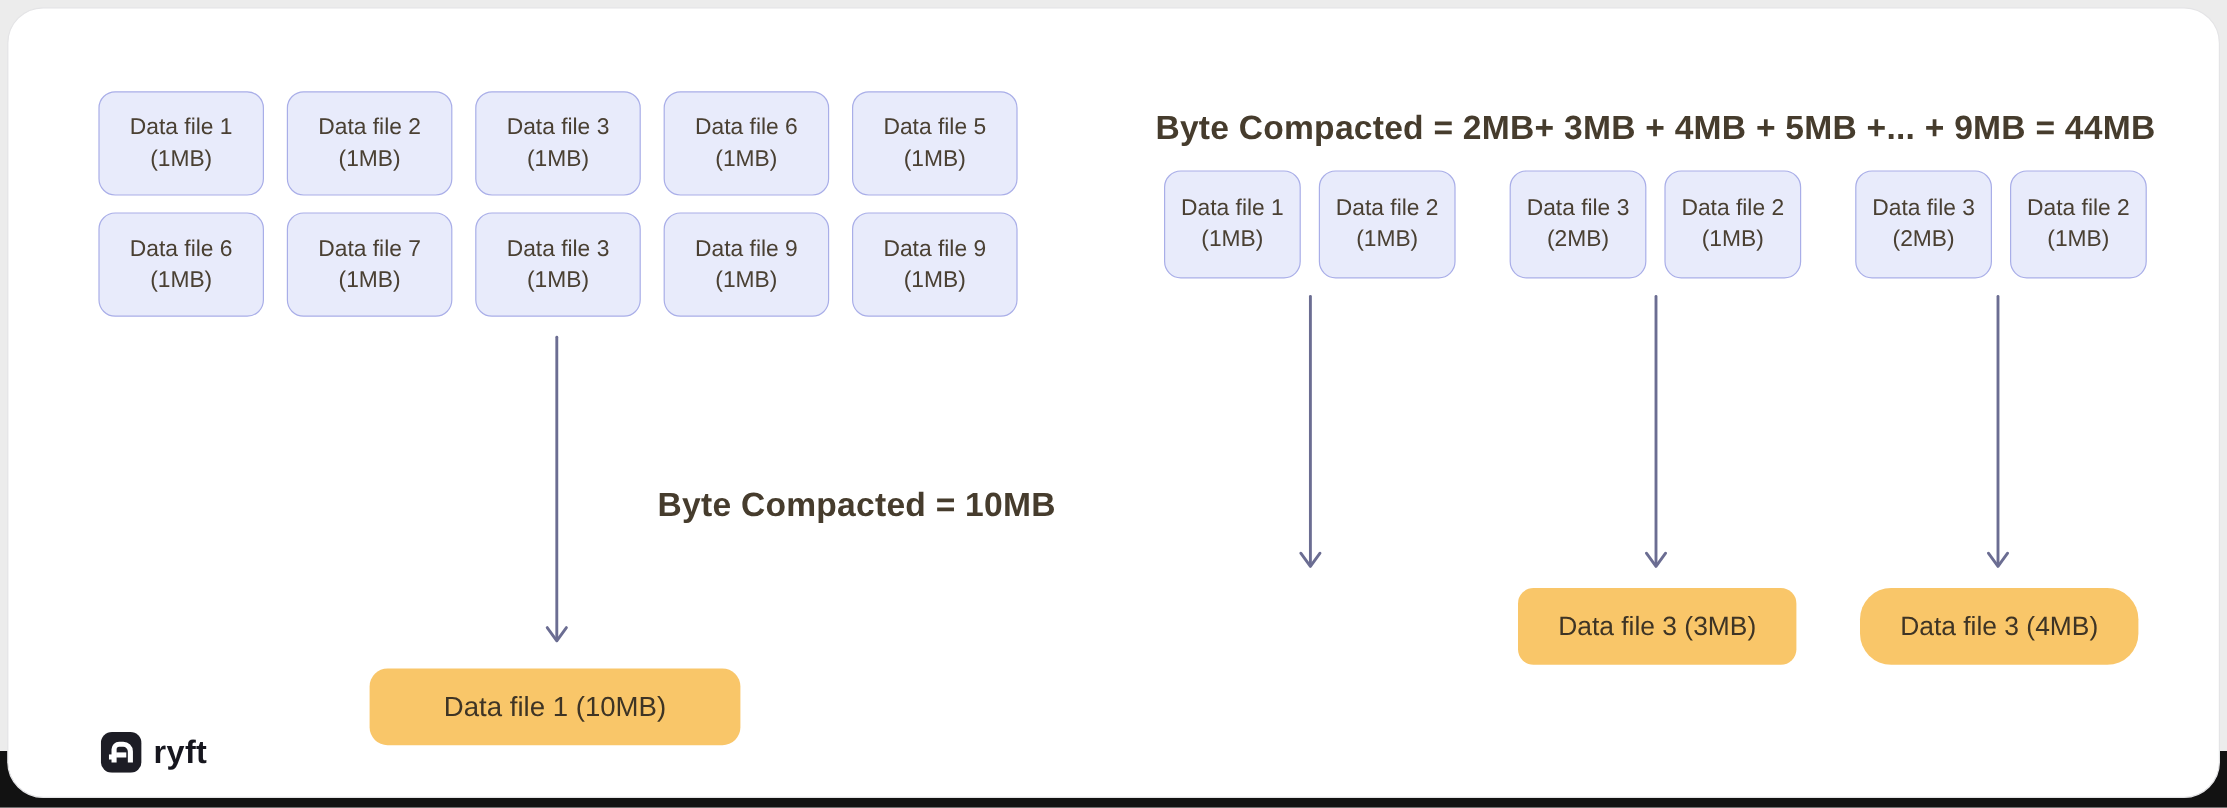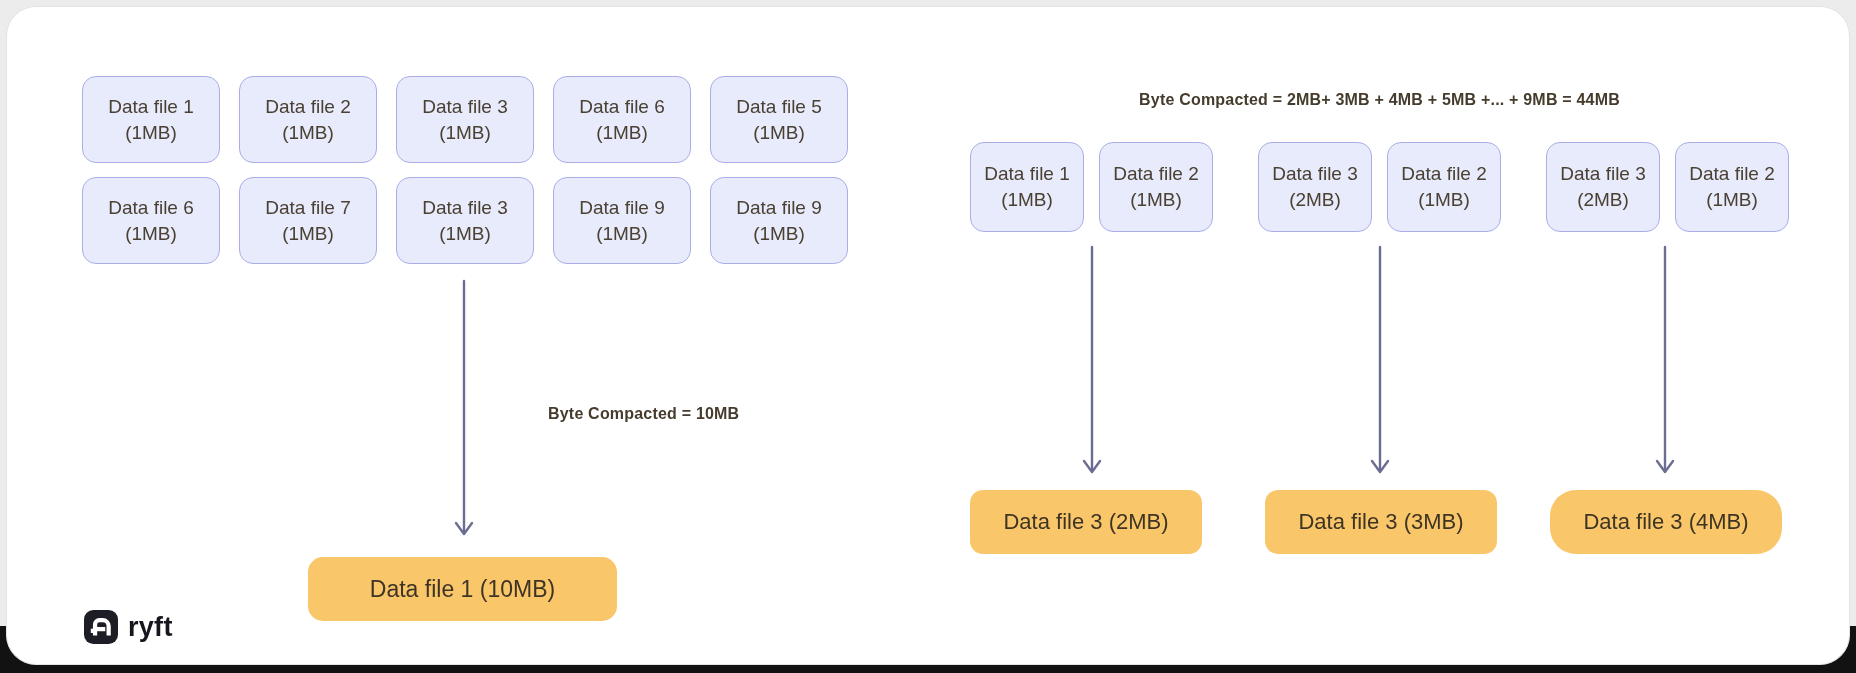--- a/index.html
+++ b/index.html
@@ -37,21 +37,21 @@
     color: #3e3425;
     font-size: 22px;
     display: flex;
     align-items: center;
     justify-content: center;
     text-align: center;
   }
   .bold-label {
     position: absolute;
     font-weight: bold;
-    font-size: 16px;
+    font-size: 28px;
     color: #463c2d;
     letter-spacing: 0.2px;
     white-space: nowrap;
   }
   .arrow { position: absolute; width: 24px; }
   .arrow line, .arrow path {
     stroke: #6b6d92;
     stroke-width: 2.4;
     fill: none;
     stroke-linecap: round;
@@ -201,21 +201,20 @@
   </svg>
   <svg class="arrow arrow-r2" viewBox="0 0 24 230">
     <line x1="12" y1="2" x2="12" y2="226"></line>
     <path d="M4 216 L12 227 L20 216"></path>
   </svg>
   <svg class="arrow arrow-r3" viewBox="0 0 24 230">
     <line x1="12" y1="2" x2="12" y2="226"></line>
     <path d="M4 216 L12 227 L20 216"></path>
   </svg>
 
-  <div class="result-box result-r result-r1">Data file 3 (2MB)</div>
   <div class="result-box result-r result-r2">Data file 3 (3MB)</div>
   <div class="result-box result-r result-r3">Data file 3 (4MB)</div>
 
   <div class="logo">
     <svg width="34" height="34" viewBox="0 0 40 40">
       <rect width="40" height="40" rx="11" fill="#1d1d25"></rect>
       <path d="M13 30 V17 a5 5 0 0 1 5 -5 h4 a7 7 0 0 1 7 7 v11" stroke="#ffffff" stroke-width="5" fill="none"></path>
       <rect x="15" y="20" width="10" height="5" fill="#ffffff"></rect>
       <rect x="8" y="22" width="5" height="5" fill="#ffffff"></rect>
     </svg>

